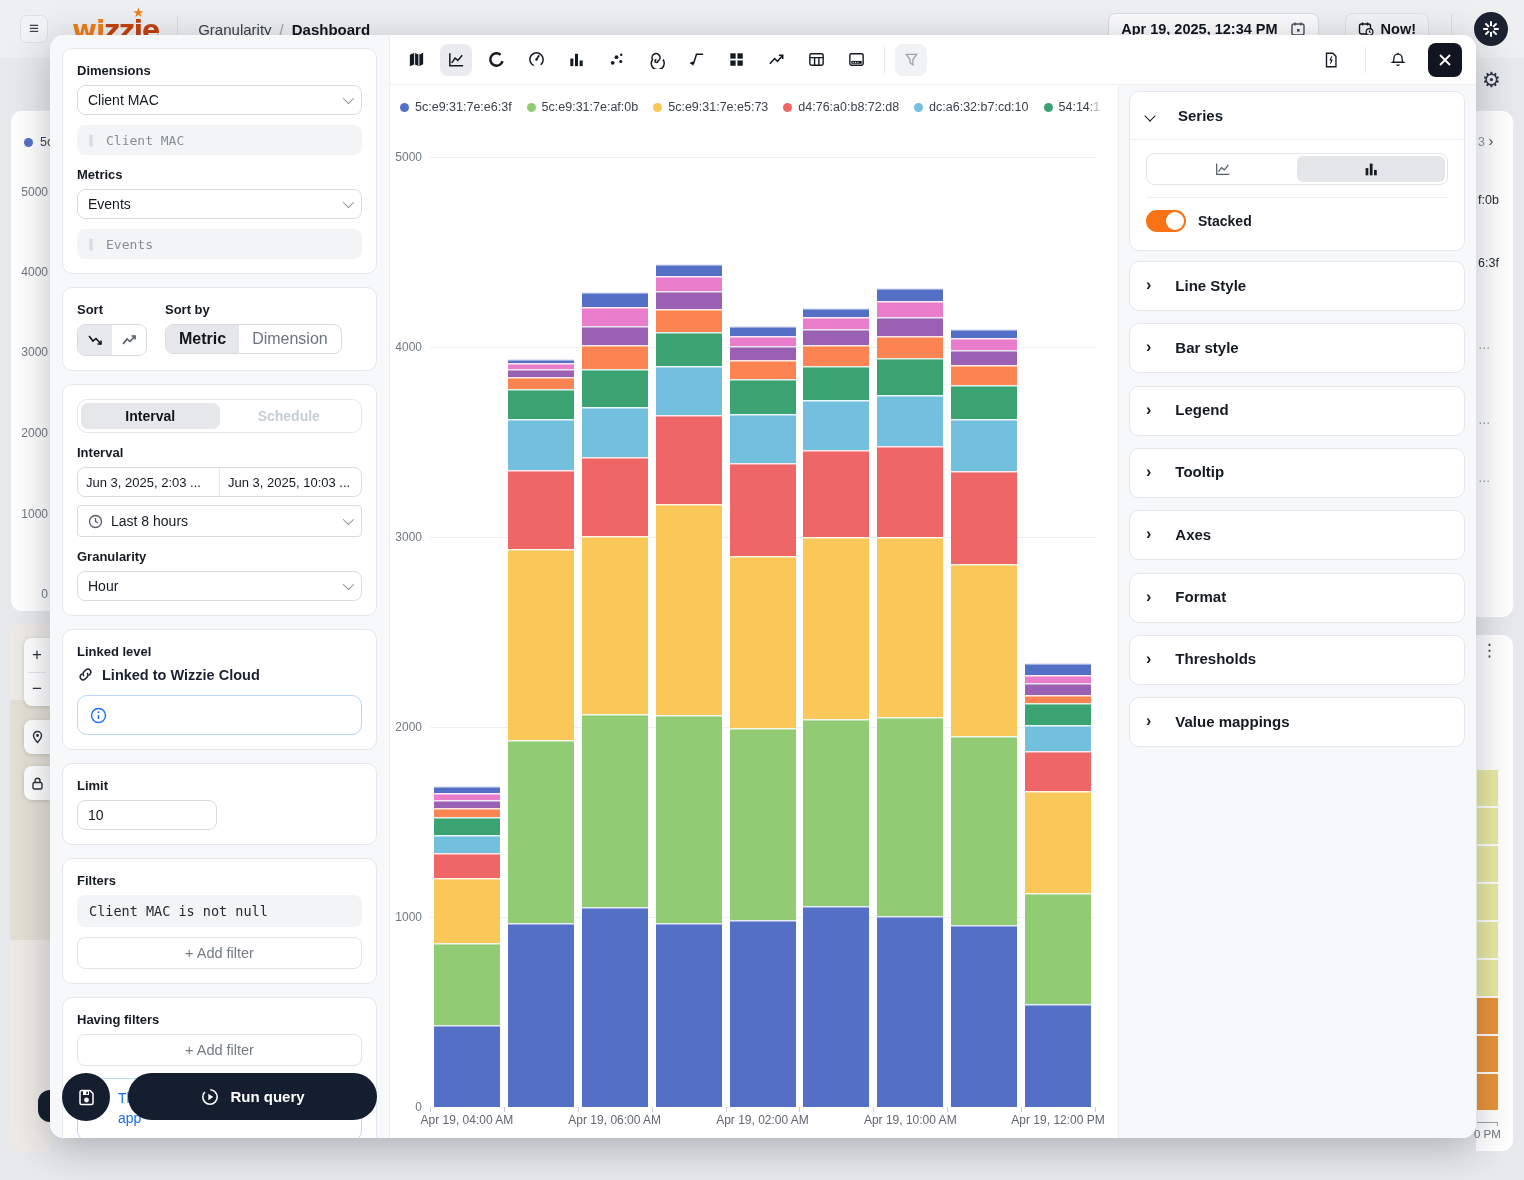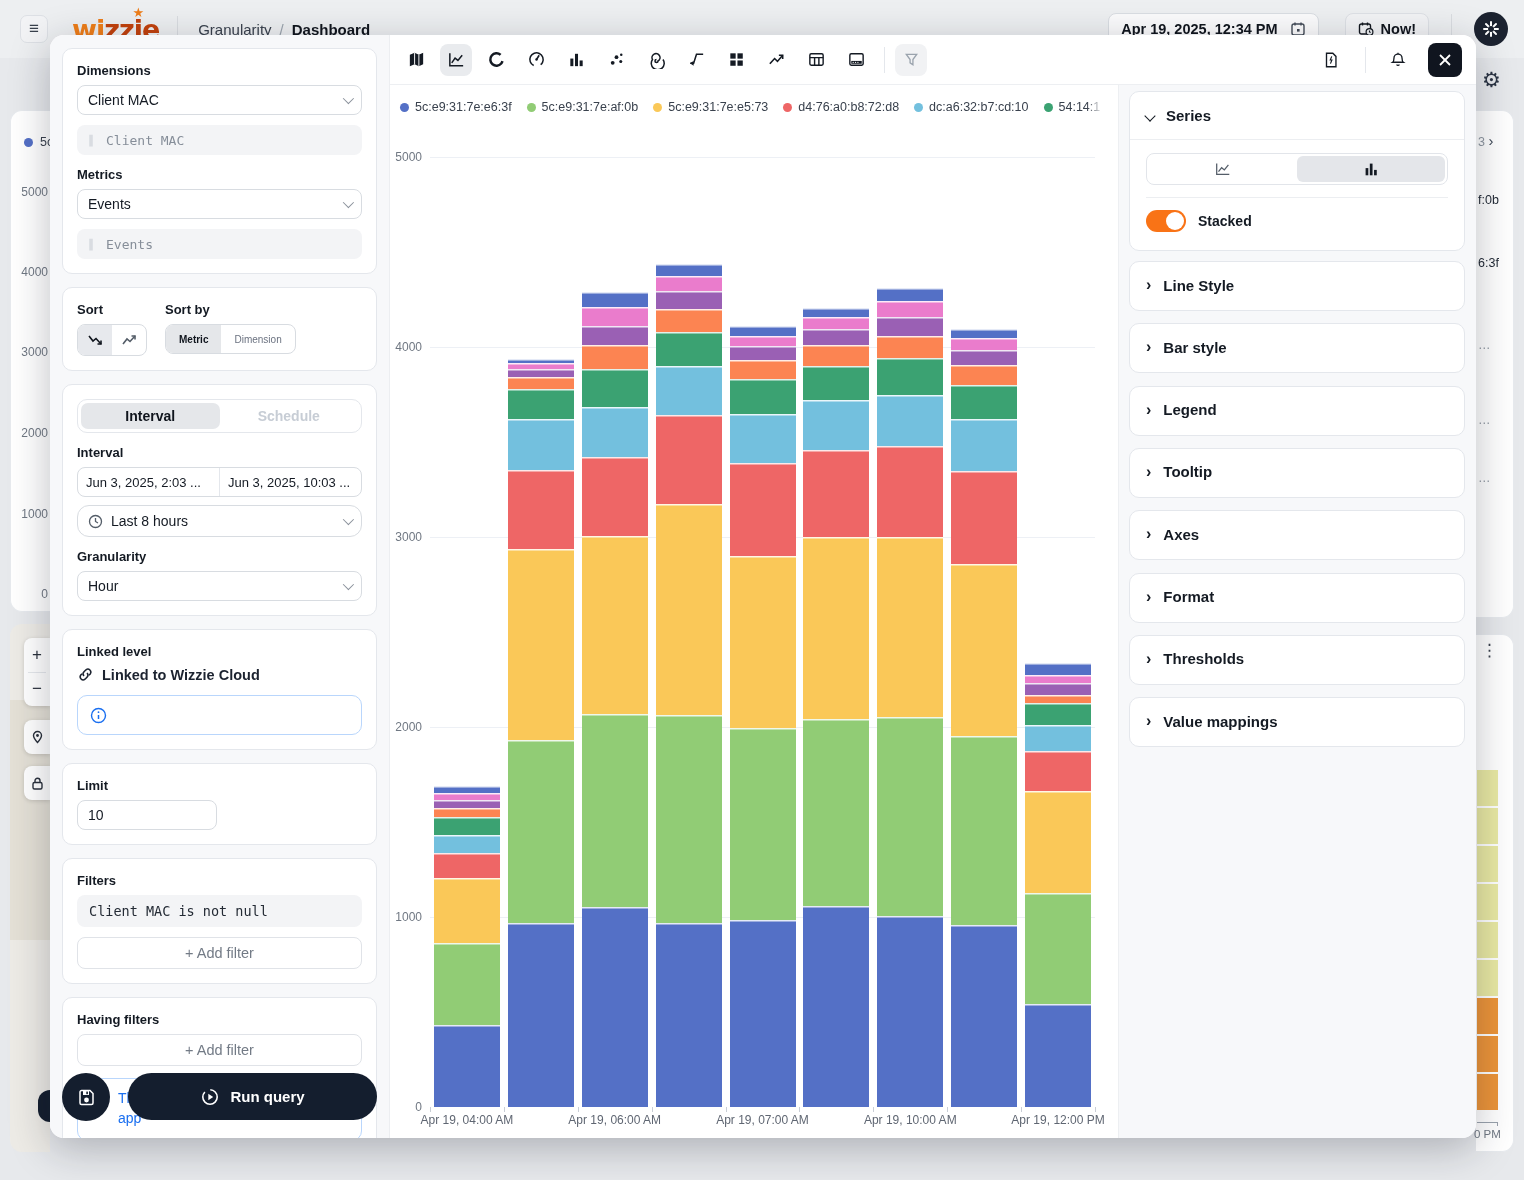--- a/index.html
+++ b/index.html
@@ -59,30 +59,30 @@
   .select .grow { flex:1; }
   .chev { width:8px; height:8px; border-right:1.6px solid #8a919b; border-bottom:1.6px solid #8a919b; transform:rotate(45deg) translateY(-2px); }
   .chip { height:30px; margin-top:10px; background:#f3f4f6; border-radius:8px; display:flex; align-items:center; gap:12px; padding:0 11px; font-family:"DejaVu Sans Mono", monospace; font-size:13px; color:#868e99; }
   .chip .grip { color:#c6cbd2; font-size:12px; }
   .mb12 { margin-bottom:12px; }
   .sort-row { display:flex; gap:18px; }
   .iconpair { display:flex; border:1px solid #d8dce1; border-radius:8px; overflow:hidden; }
   .iconpair .cell { width:34px; height:30px; display:flex; align-items:center; justify-content:center; }
   .iconpair .sel { background:#e7e9ed; }
   .segment { display:flex; border:1px solid #d8dce1; border-radius:8px; overflow:hidden; height:30px; }
-  .segment .cell { padding:10px 13px; display:flex; align-items:center; font-size:10px; color:#6b7280; }
+  .segment .cell { padding:10px 13px; display:flex; align-items:center; font-size:16px; color:#6b7280; }
   .segment .sel { background:#e5e7ea; color:#10151d; font-weight:700; }
   .tabs { display:flex; border:1px solid #e4e7ec; border-radius:10px; padding:3px; height:34px; margin-bottom:12px; }
   .tabs .tab { flex:1; display:flex; align-items:center; justify-content:center; border-radius:7px; font-size:14px; }
   .tabs .on { background:#e5e7ea; font-weight:700; color:#10151d; }
   .tabs .off { color:#c7cdd5; font-weight:600; }
   .range { display:flex; border:1px solid #d8dce1; border-radius:8px; height:30px; overflow:hidden; margin-bottom:8px; }
   .range .cell { flex:1; display:flex; align-items:center; padding:0 8px; font-size:13px; color:#141a23; white-space:nowrap; overflow:hidden; }
   .range .rd { width:1px; background:#e4e7ec; }
-  .preset { height:32px; border:1px solid #d8dce1; border-radius:12px; display:flex; align-items:center; gap:8px; padding:12px 10px; font-size:14px; color:#141a23; }
+  .preset { height:32px; border:1px solid #d8dce1; border-radius:4px; display:flex; align-items:center; gap:8px; padding:12px 10px; font-size:14px; color:#141a23; }
   .linkrow { display:flex; align-items:center; gap:8px; font-size:14.5px; font-weight:700; color:#1c2330; margin:4px 0 2px; }
   .infobox { margin-top:12px; border:1px solid #b9d6fc; border-radius:10px; padding:10px 12px; display:flex; gap:9px; font-size:14px; color:#1a6ff0; line-height:1.35; }
   .limit-input { width:140px; height:30px; border:1px solid #d8dce1; border-radius:8px; padding:0 10px; font-size:14px; color:#141a23; font-family:"Liberation Sans", sans-serif; background:#fff; }
   .filterchip { height:32px; background:#f3f4f6; border-radius:8px; display:flex; align-items:center; padding:0 12px; font-family:"DejaVu Sans Mono", monospace; font-size:13.5px; color:#242b35; margin-bottom:10px; }
   .addfilter { height:32px; border:1px solid #e0e3e8; border-radius:8px; display:flex; align-items:center; justify-content:center; font-size:14.5px; color:#737b86; background:#fff; width:100%; }
   .having-box { margin-top:12px; border:1px solid #b9d6fc; border-radius:10px; padding:10px 12px 12px 40px; font-size:14px; color:#1a6ff0; line-height:1.4; }
   .save-fab { position:absolute; left:12px; top:1038px; width:48px; height:48px; border-radius:50%; background:#141e2e; display:flex; align-items:center; justify-content:center; z-index:4; }
   .run-fab { position:absolute; left:78px; top:1038px; width:249px; height:47px; border-radius:24px; background:#141e2e; display:flex; align-items:center; justify-content:center; gap:10px; color:#fff; font-size:15px; font-weight:700; z-index:4; }
 
   
@@ -111,21 +111,21 @@
   .gline { position:absolute; left:0; width:100%; height:1px; background:#edf0f5; }
   .bar { position:absolute; bottom:0; display:flex; flex-direction:column-reverse; }
   .seg { width:100%; box-shadow:inset 0 1.5px 0 rgba(255,255,255,.85); }
   .xtick { position:absolute; top:950px; width:1px; height:5px; background:#c9ced6; }
   #xlabels { position:absolute; left:380px; top:1078px; width:665px; height:20px; }
   #xlabels span { position:absolute; transform:translateX(-50%); font-size:12px; color:#5f6672; white-space:nowrap; }
 
   
   .settings-region { position:absolute; left:1068px; top:50px; width:358px; height:1053px; background:#f7f8fa; border-left:1px solid #edeff2; }
   .scard { position:absolute; left:10px; width:336px; background:#fff; border:1px solid #e4e7ec; border-radius:10px; }
-  .scard-head { display:flex; align-items:center; gap:12px; padding:15px 16px; font-size:15px; font-weight:700; color:#141a23; }
+  .scard-head { display:flex; align-items:center; gap:24px; padding:15px 16px; font-size:15px; font-weight:700; color:#141a23; }
   .chev-r { color:#141a23; font-size:16px; font-weight:700; }
   .series-card { top:6px; height:160px; }
   .series-div { height:1px; background:#eceef1; }
   .series-body { padding:13px 16px; }
   .sseg { display:flex; border:1px solid #e2e5ea; border-radius:8px; height:32px; padding:2px; }
   .sseg .half { flex:1; display:flex; align-items:center; justify-content:center; border-radius:6px; }
   .sseg .sel { background:#e4e6ea; }
   .thin-div { height:1px; background:#eceef1; margin:12px 0; }
   .stacked-row { display:flex; align-items:center; gap:12px; }
   .toggle { width:40px; height:22px; border-radius:11px; background:#f97316; position:relative; }
@@ -661,21 +661,21 @@
       <div class="xtick" style="left: 295.556px;"></div>
       <div class="xtick" style="left: 369.444px;"></div>
       <div class="xtick" style="left: 443.333px;"></div>
       <div class="xtick" style="left: 517.222px;"></div>
       <div class="xtick" style="left: 591.111px;"></div>
       <div class="xtick" style="left: 665px;"></div>
     </div>
   <div id="xlabels">
       <span style="left: 36.9444px;">Apr 19, 04:00 AM</span>
       <span style="left: 184.722px;">Apr 19, 06:00 AM</span>
-      <span style="left: 332.5px;">Apr 19, 07:00 AM</span>
+      <span style="left: 332.5px;">Apr 19, 02:00 AM</span>
       <span style="left: 480.278px;">Apr 19, 10:00 AM</span>
       <span style="left: 628.056px;">Apr 19, 12:00 PM</span>
     </div>
 
   <div class="settings-region">
     <div class="scard series-card">
       <div class="scard-head">
         <span class="chev" style="border-color:#141a23;transform:rotate(45deg)"></span>
         <span>Series</span>
       </div>

